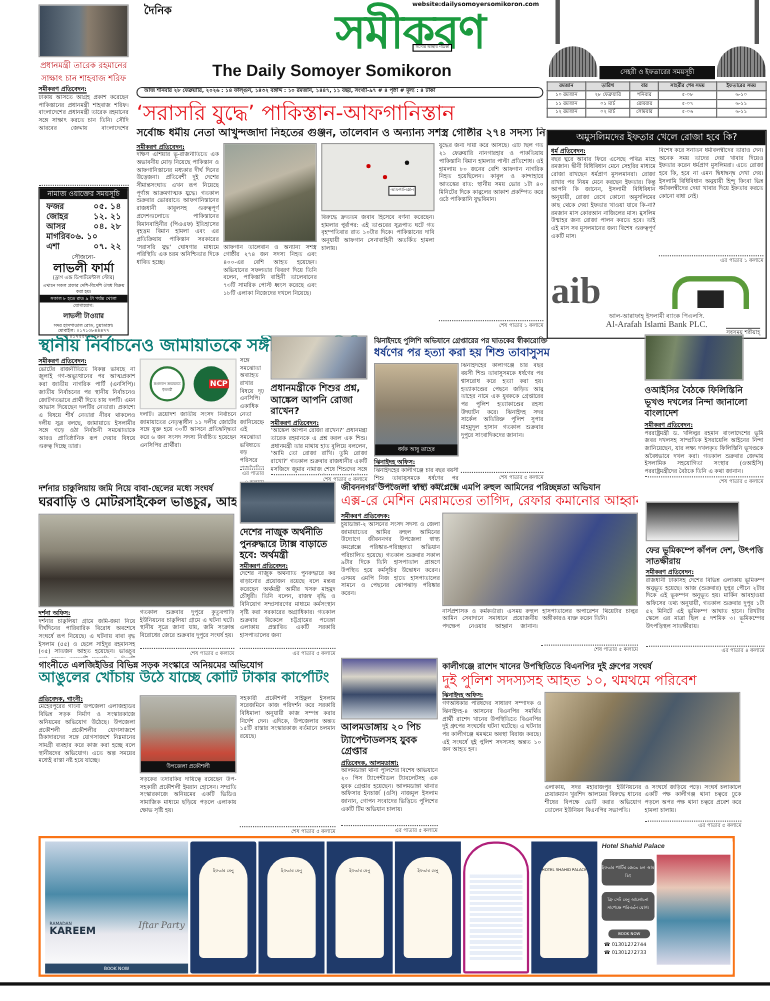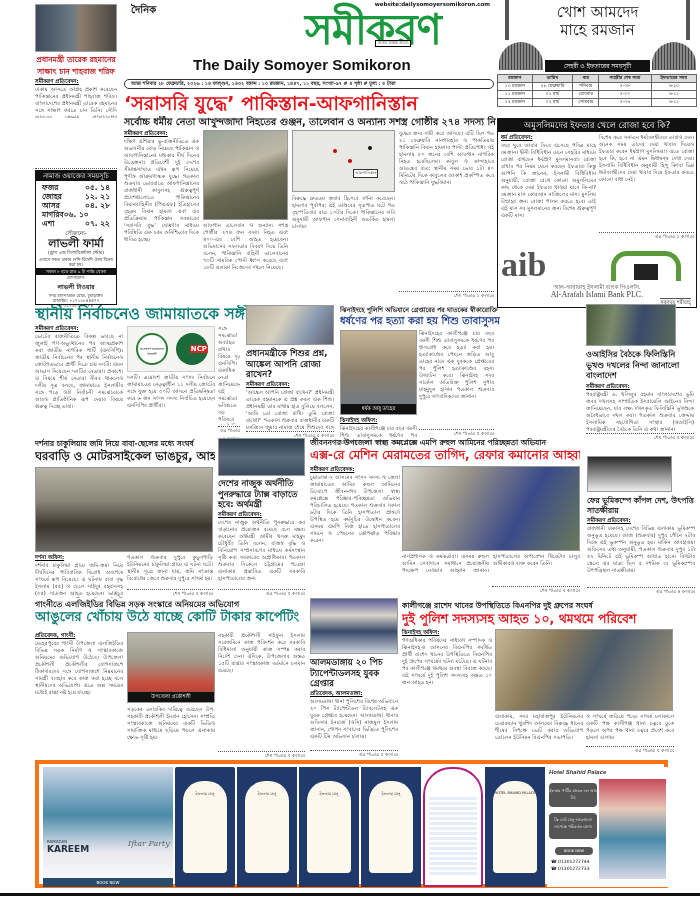--- a/index.html
+++ b/index.html
@@ -3,21 +3,21 @@
 <meta charset="utf-8">
 <style>
 *{box-sizing:border-box;margin:0;padding:0}
 body{width:700px;height:910px;background:#fff;font-family:"DejaVu Sans",sans-serif;color:#111;position:relative;overflow:hidden}
 .abs{position:absolute}
 .txt{font-size:5.2px;line-height:7px;color:#222;text-align:justify;overflow:hidden}
 .by{font-size:5.5px;font-weight:bold;text-decoration:underline;color:#000;display:block}
 .cont{font-size:4.8px;color:#333;text-align:right;border-top:1px dotted #555}
 .photo{background:linear-gradient(135deg,#7b8a6a,#a89f8a 40%,#5a6a7a);border:1px solid #999;overflow:hidden}
 .cap{position:absolute;bottom:0;left:0;right:0;background:#111;color:#fff;font-size:5px;text-align:center;padding:1px}
-.hd-red{color:#e5141b;font-weight:bold}
+.hd-red{color:#e5141b;font-weight:normal}
 .hd-teal{color:#0b7d77;font-weight:bold}
 .hd-blk{color:#111;font-weight:bold}
 .head{font-family:"DejaVu Sans",sans-serif;white-space:nowrap;overflow:hidden}
 table{border-collapse:collapse}
 </style>
 </head>
 <body>
 
 <div class="abs" style="left:35px;top:4px;width:82px;height:111px">
   <div class="photo" style="height:48px;background:linear-gradient(90deg,#3c4a5a,#6c7a85 45%,#8b7e6e 55%,#4a4640)"></div>
@@ -35,22 +35,20 @@
   <div class="abs" style="left:250px;top:40px;font-size:3.5px;background:#fff;border:1px solid #000;padding:0 2px">সত্যের আস্থায় পত্রিকা</div>
   <div class="abs" style="left:68px;top:56px;font-family:'Liberation Sans',sans-serif;font-size:15px;font-weight:bold;color:#111">The Daily Somoyer Somikoron</div>
 </div>
 <div class="abs" style="left:124px;top:79px;width:370px;height:10px;border:1px solid #333;border-radius:6px;font-size:4.8px;line-height:8px;padding-left:6px;white-space:nowrap;overflow:hidden;font-weight:bold">
   <span>আজ শনিবার ২৮ ফেব্রুয়ারি, ২০২৬ : ১৪ ফাল্গুন, ১৪৩২ বঙ্গাব্দ : ১০ রমজান, ১৪৪৭, ১১ বছর, সংখ্যা-৯৭ # ৪ পৃষ্ঠা # মূল্য : ৪ টাকা</span>
 </div>
 
 <div class="abs" style="left:495px;top:0;width:205px;height:110px">
   <div class="abs" style="left:10px;top:0;width:4px;height:40px;background:#555"></div>
   <div class="abs" style="right:10px;top:0;width:4px;height:40px;background:#555"></div>
-  <div class="abs" style="left:0;right:0;top:4px;text-align:center;font-size:15px;line-height:16px">খোশ আমদেদ</div>
-  <div class="abs" style="left:0;right:0;top:22px;text-align:center;font-size:15px;line-height:16px">মাহে রমজান</div>
   <div class="abs" style="left:4px;top:42px;width:44px;height:28px;border-radius:22px 22px 0 0;background:repeating-linear-gradient(90deg,#444 0 1px,#888 1px 3px)"></div>
   <div class="abs" style="right:4px;top:42px;width:44px;height:28px;border-radius:22px 22px 0 0;background:repeating-linear-gradient(90deg,#444 0 1px,#888 1px 3px)"></div>
   <div class="abs" style="left:50px;top:60px;width:105px;height:12px;background:#111;color:#fff;font-size:6px;line-height:12px;text-align:center">সেহরী ও ইফতারের সময়সূচী</div>
   <table class="abs" style="left:2px;top:74px;width:200px;font-size:4.5px;text-align:center">
     <tbody>
         <tr style="background:#ddd">
       <th style="border:1px solid #666">রমজান</th>
       <th style="border:1px solid #666">তারিখ</th>
       <th style="border:1px solid #666">বার</th>
       <th style="border:1px solid #666">সাহরীর শেষ সময়</th>
@@ -261,21 +259,21 @@
 <div class="abs head hd-red" style="left:402px;top:611px;width:295px;font-size:12.5px;line-height:15px">দুই পুলিশ সদস্যসহ আহত ১০, থমথমে পরিবেশ</div>
 <div class="abs" style="left:402px;top:629px;width:90px">
   <span class="by">ঝিনাইদহ অফিস:</span>
   <div class="txt" style="height:118px">গণঅধিকার পরিষদের সাধারণ সম্পাদক ও ঝিনাইদহ-৪ আসনের বিএনপির সমর্থিত প্রার্থী রাশেদ খানের উপস্থিতিতে বিএনপির দুই গ্রুপের সংঘর্ষের ঘটনা ঘটেছে। এ ঘটনার পর কালীগঞ্জে থমথমে অবস্থা বিরাজ করছে। এই সংঘর্ষে দুই পুলিশ সদস্যসহ অন্তত ১০ জন আহত হন।</div>
 </div>
 <div class="abs photo" style="left:495px;top:629px;width:178px;height:82px;background:linear-gradient(120deg,#c8b898,#8a7a5a 30%,#4a5a6a 55%,#a89878)"></div>
 <div class="abs txt" style="left:495px;top:713px;width:88px;height:36px">এলাকায়, সদর মহারাজপুর ইউনিয়নের চেয়ারম্যান খুরশিদ আলমের বিরুদ্ধে ধানের শীষের বিপক্ষে ভোট করার অভিযোগ তোলেন ইউনিয়ন বিএনপির সভাপতি।</div>
 <div class="abs txt" style="left:586px;top:713px;width:88px;height:32px">ও সংঘর্ষে জড়িয়ে পড়ে। সংঘর্ষ চলাকালে একটি পক্ষ কালীগঞ্জ থানা চত্বরে ঢুকে পড়লে অপর পক্ষ থানা চত্বরে প্রবেশ করে হামলা চালায়।</div>
 <div class="abs cont" style="left:586px;top:746px;width:88px">এর পাতার ৫ কলামে</div>
 
-<div class="abs" style="left:35px;top:760px;width:633px;height:128px;border:4px solid #f97316;background:#fff">
+<div class="abs" style="left:35px;top:760px;width:633px;height:128px;border:2px solid #f97316;background:#fff">
   <div class="abs" style="left:4px;top:3px;width:130px;height:120px;background:linear-gradient(180deg,#c9d6e6,#4a8aa8 40%,#e8e8ee 70%,#fff)">
     <div class="abs" style="left:4px;top:72px;font-size:4px;color:#234">RAMADAN</div>
     <div class="abs" style="left:4px;top:77px;font-size:9px;font-weight:bold;color:#234">KAREEM</div>
     <div class="abs" style="left:85px;top:72px;font-family:'DejaVu Serif',serif;font-style:italic;font-size:8px;color:#666">Iftar Party</div>
     <div class="abs" style="left:0;right:0;bottom:0;height:9px;background:#2c4a6a;color:#fff;font-size:4px;line-height:9px;text-align:center">BOOK NOW</div>
   </div>
   <div class="abs" style="left:136px;top:3px;width:60px;height:120px;background:#1f3a6a;border-radius:2px">
     <div class="abs" style="left:8px;top:14px;width:44px;height:92px;background:#fdf8ec;border-radius:20px 20px 4px 4px;font-size:4px;text-align:center;padding-top:10px">ইফতার মেনু</div>
   </div>
   <div class="abs" style="left:198px;top:3px;width:60px;height:120px;background:#1f3a6a">

